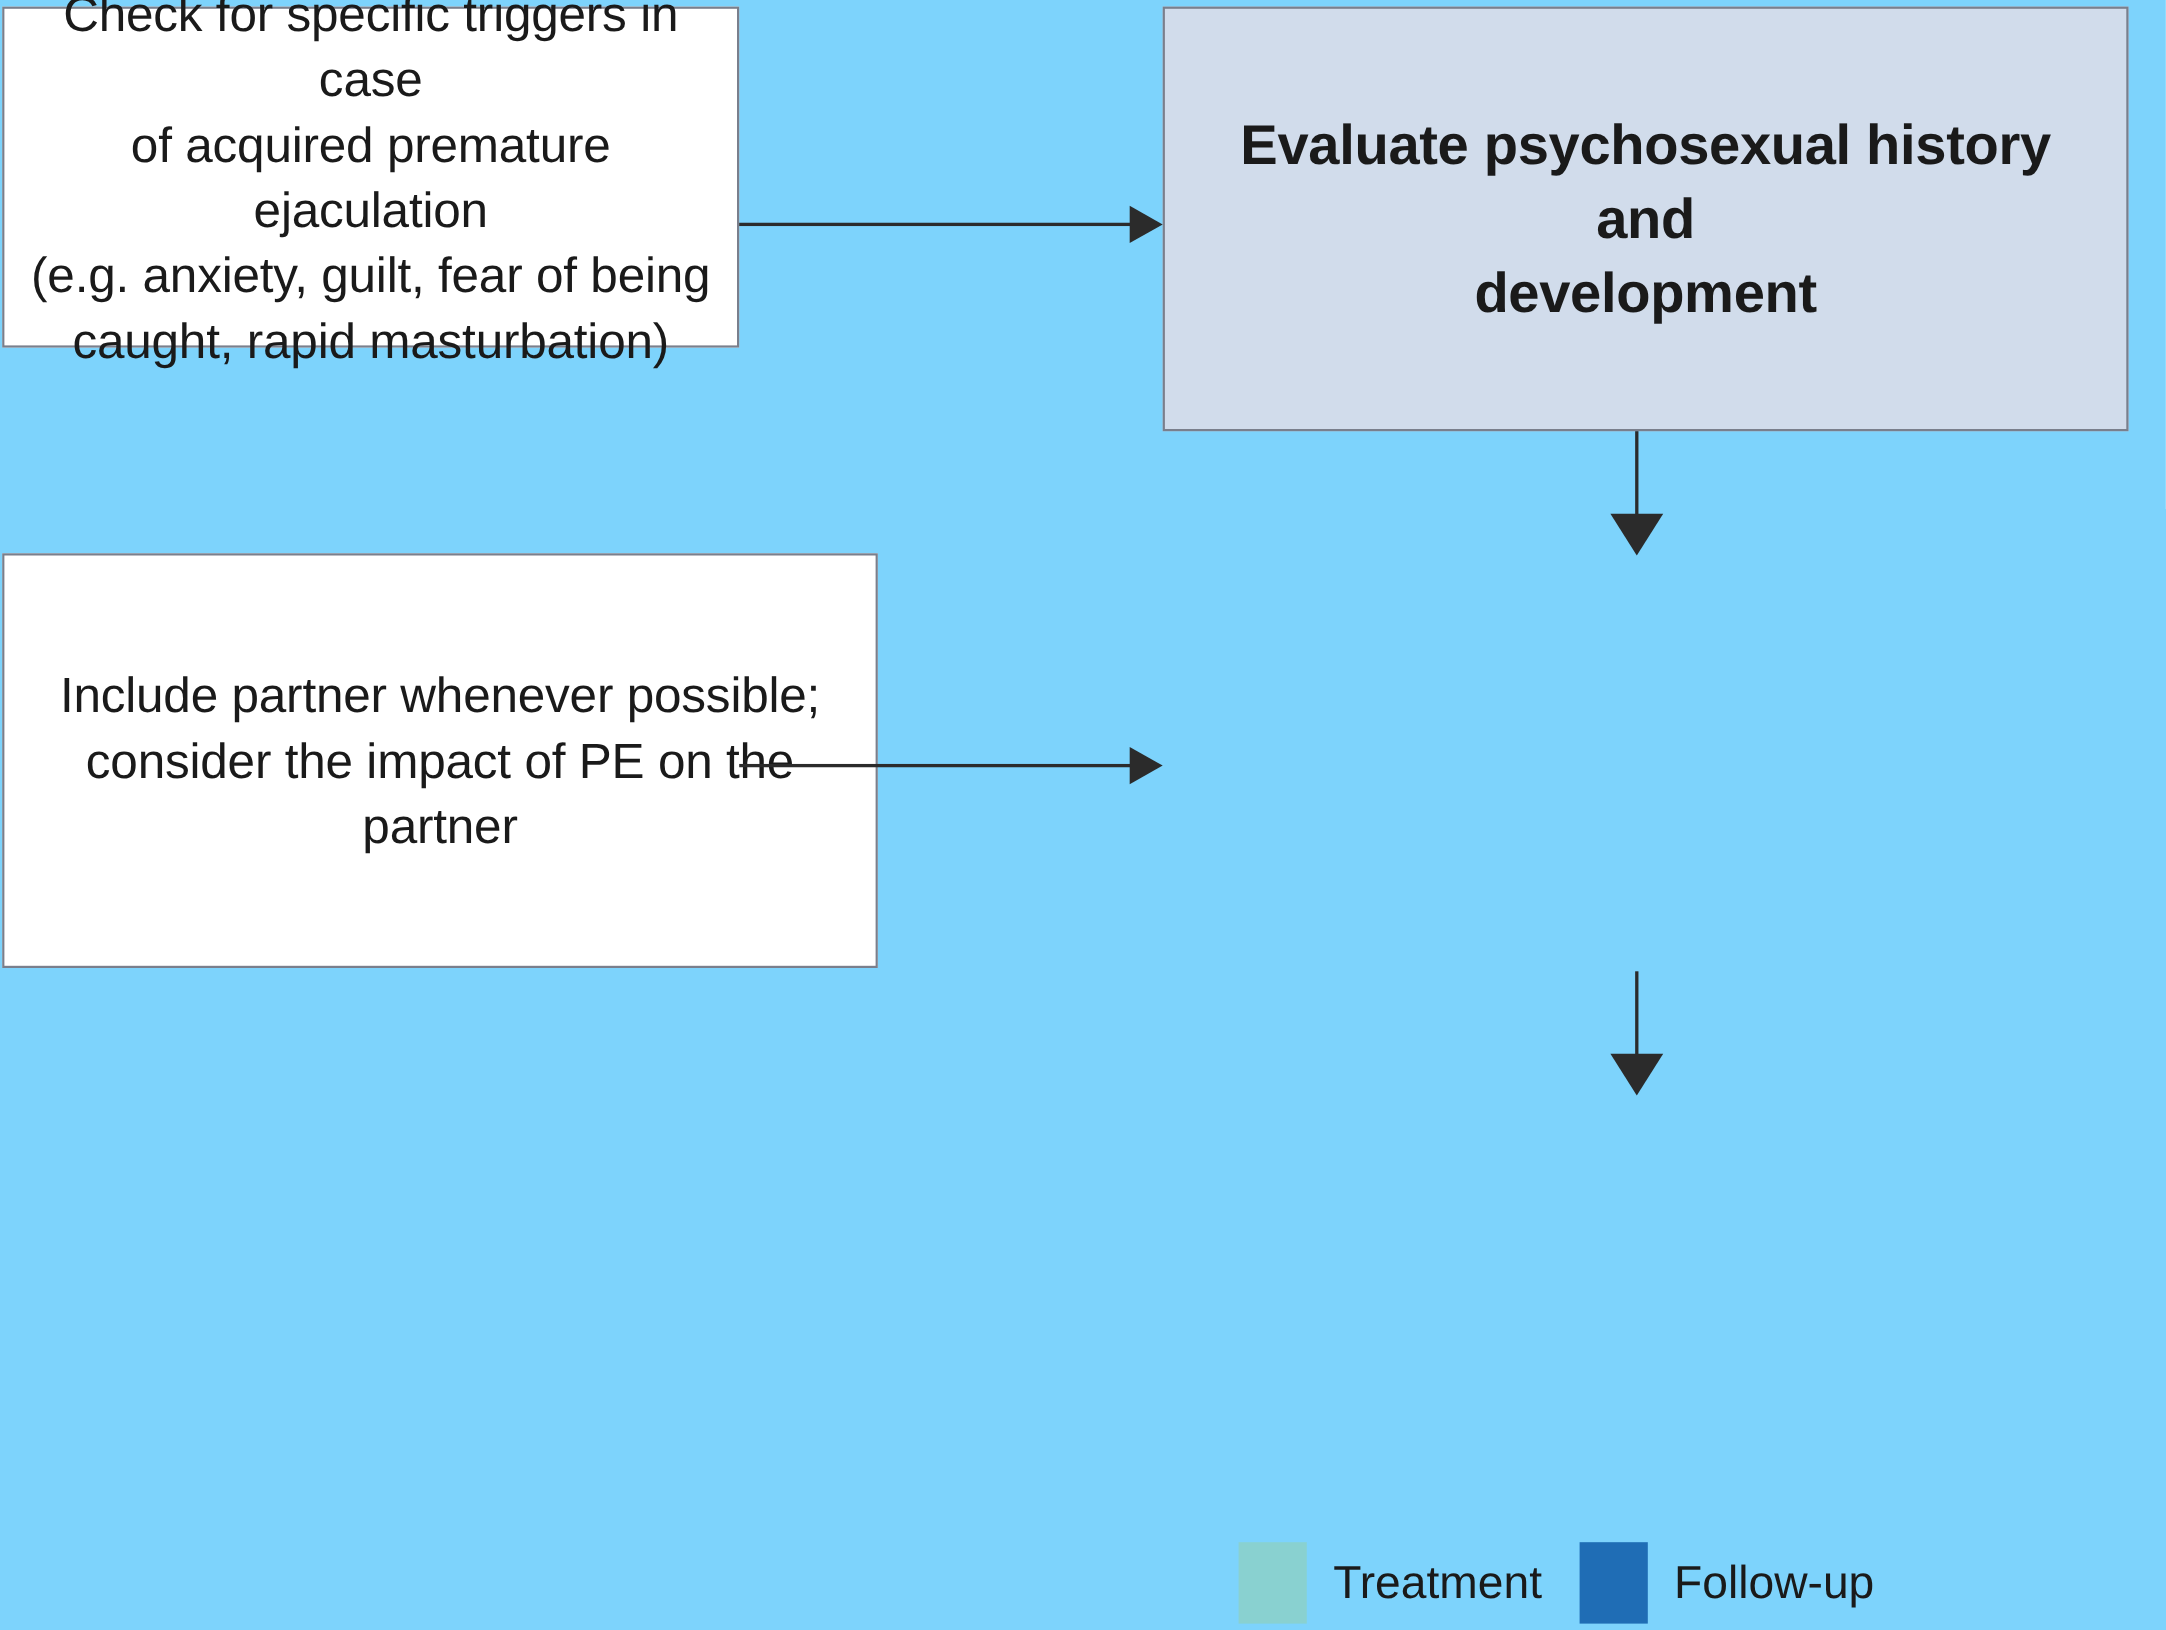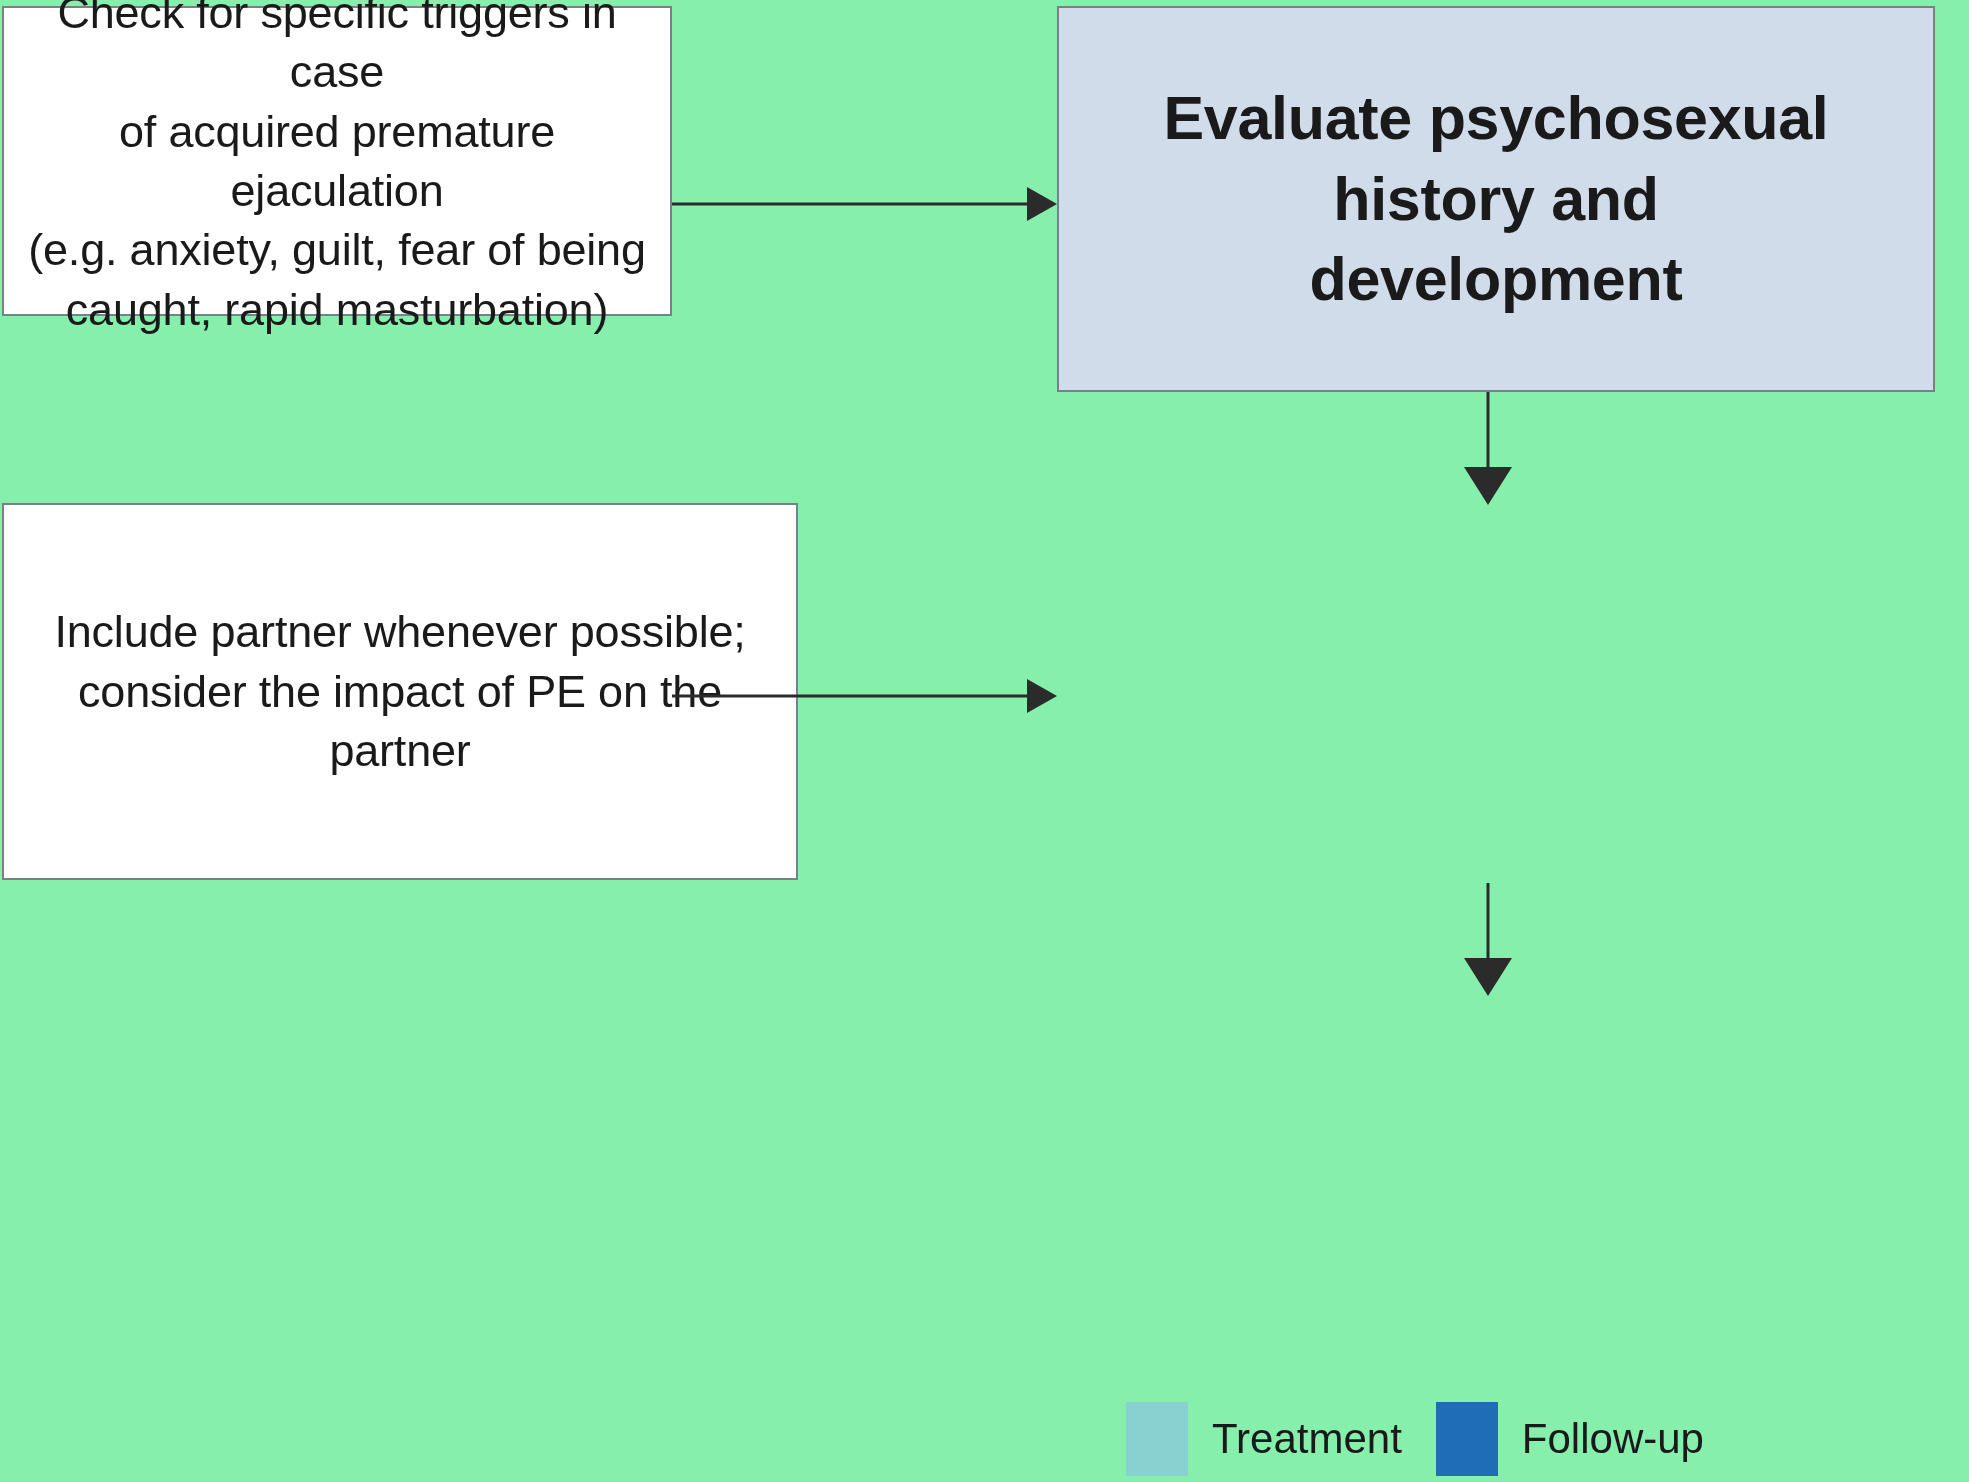--- a/index.html
+++ b/index.html
@@ -9,21 +9,21 @@
     background: #ffffff;
   }
   body {
     font-family: "Liberation Sans", sans-serif;
     color: #1a1a1a;
   }
   #canvas {
     position: relative;
     width: 1969px;
     height: 1482px;
-    background: #86efac;
+    background: #7dd3fc;
     overflow: hidden;
   }
 
   
   .node {
     position: absolute;
     box-sizing: border-box;
     display: flex;
     align-items: center;
     justify-content: center;
@@ -43,21 +43,21 @@
     background: #ffffff;
     font-weight: 400;
     font-size: 45px;
     letter-spacing: -0.2px;
   }
 
   
   .node.diagnosis {
     background: #d1dceb;
     font-weight: 700;
-    font-size: 61px;
+    font-size: 51px;
     letter-spacing: -0.3px;
   }
 
   
   .arrow {
     position: absolute;
   }
   .arrow .shaft-h {
     position: absolute;
     left: 0;

